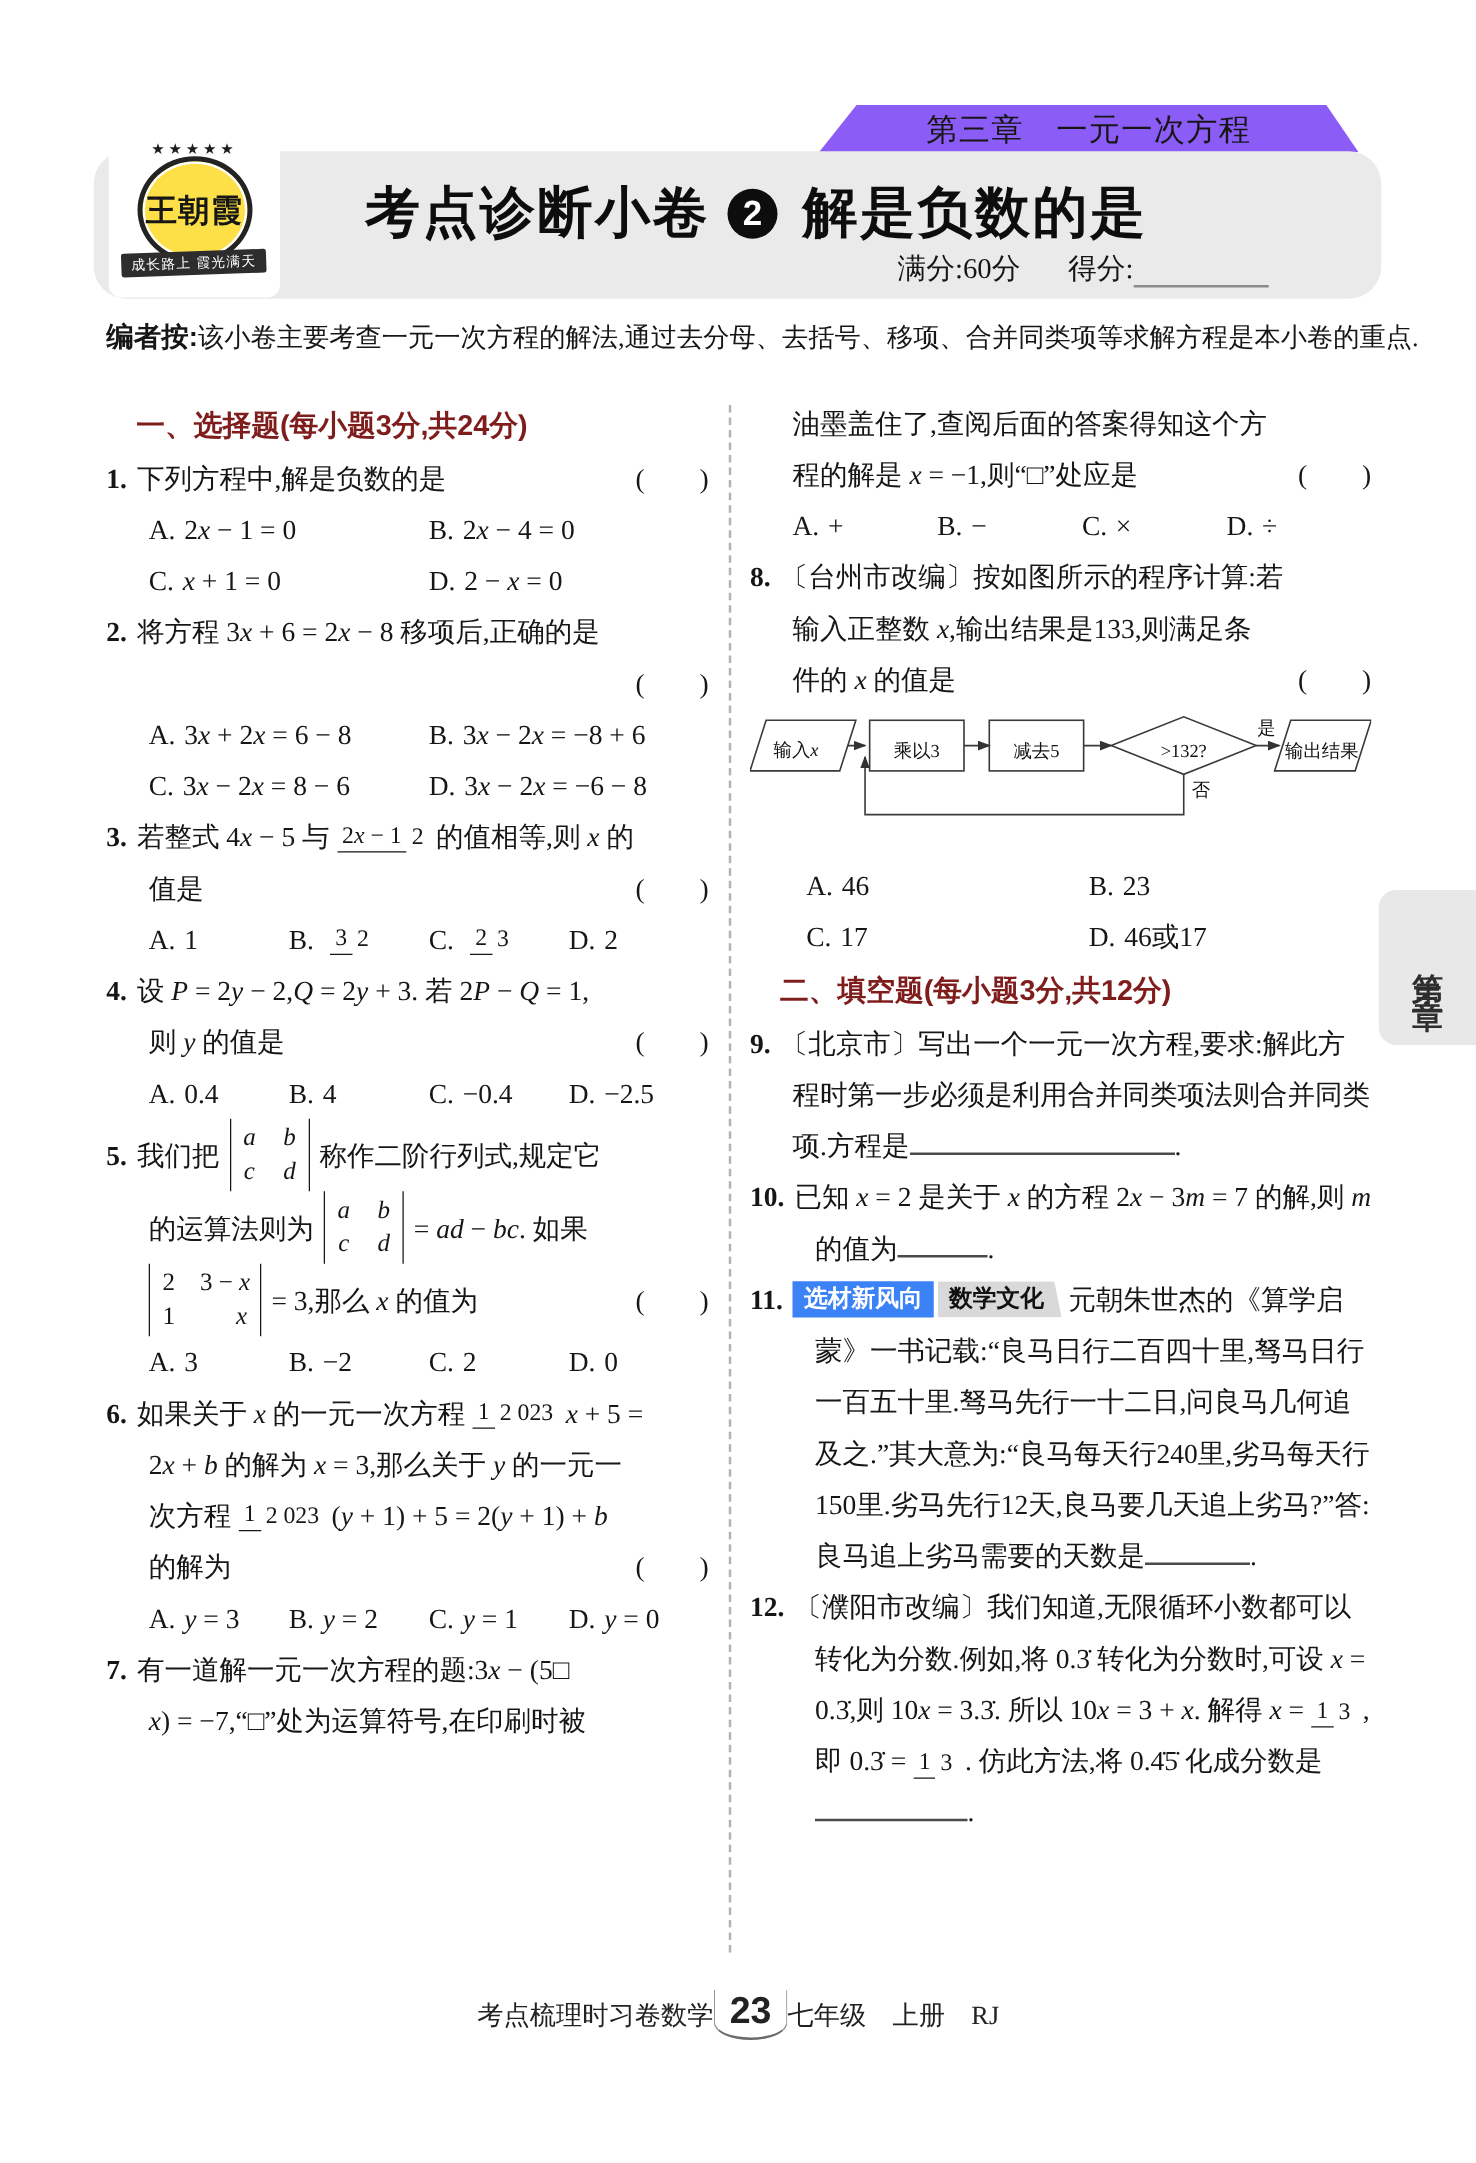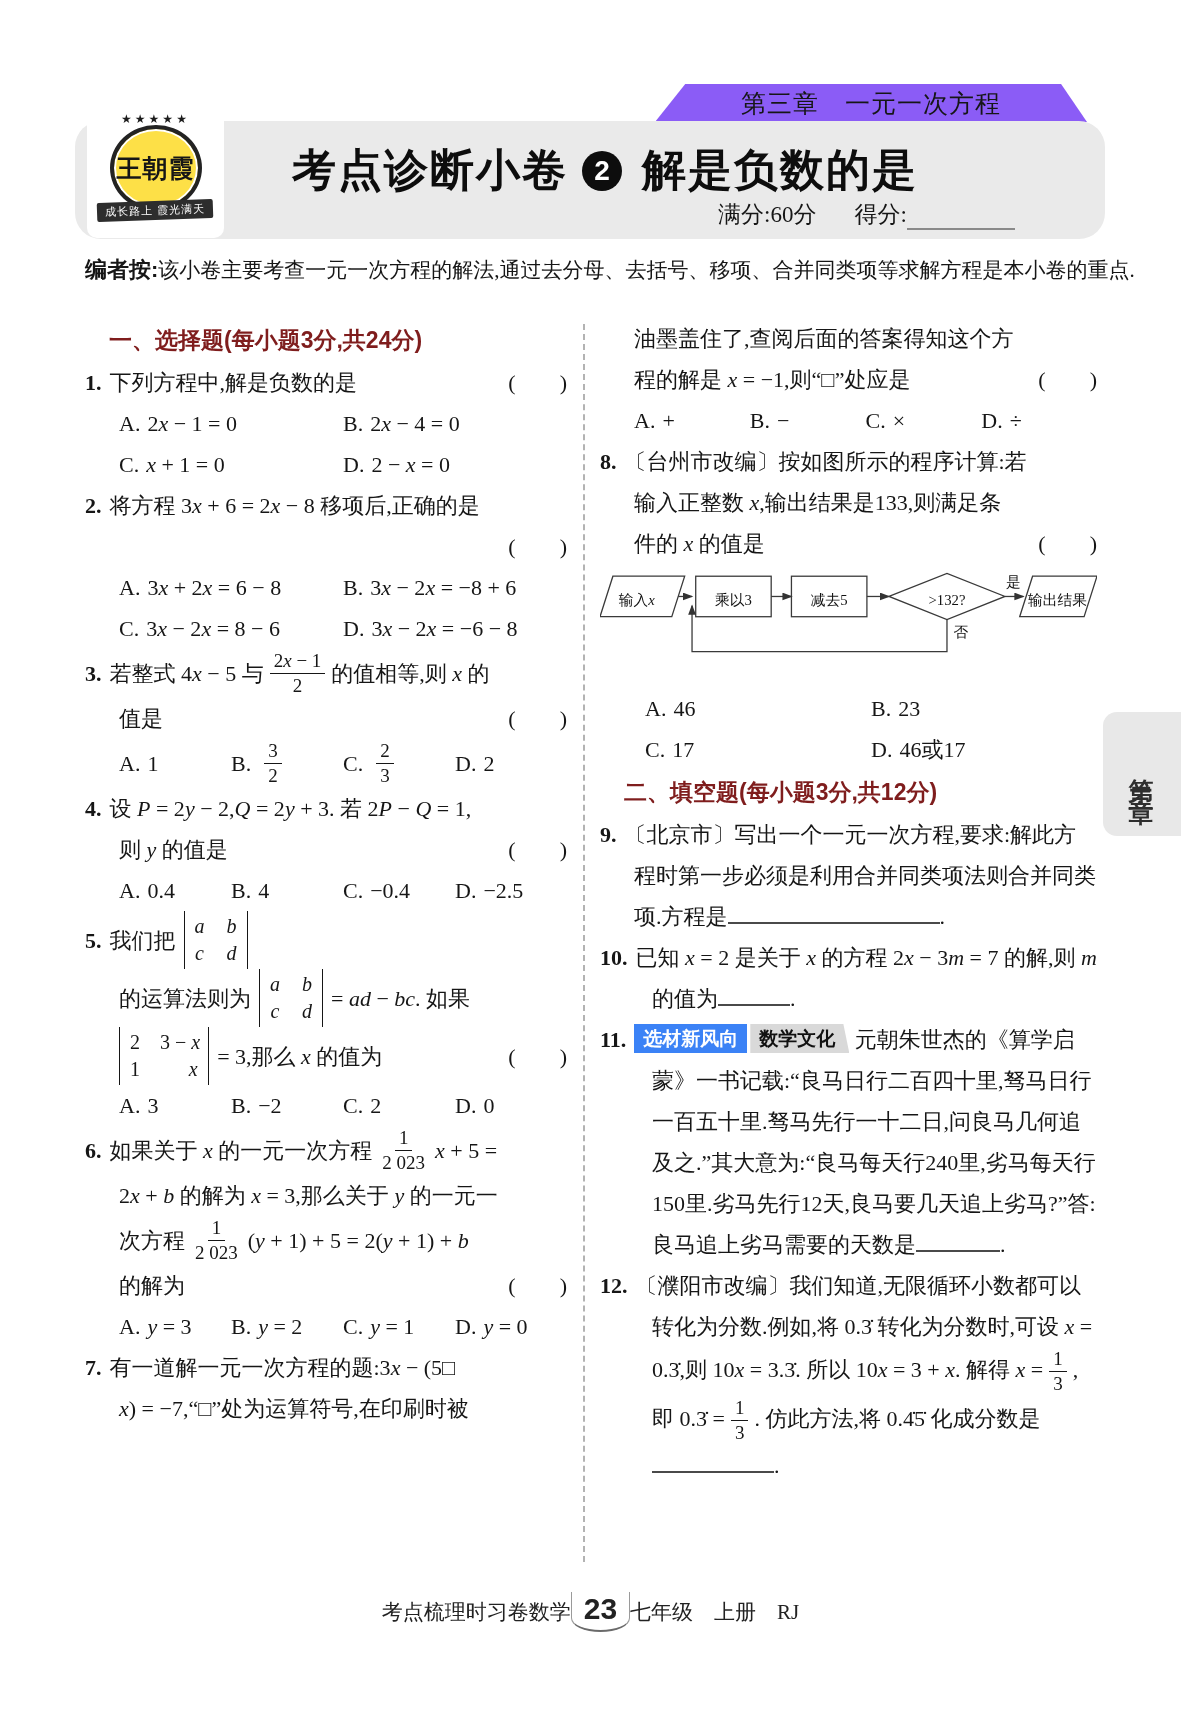--- a/index.html
+++ b/index.html
@@ -49,21 +49,21 @@
   .opts2 .o{width:50%;display:flex;align-items:center;}
   .opts4{display:flex;padding-left:34px;min-height:41px;line-height:41px;align-items:center;}
   .opts4 .o{width:25%;display:flex;align-items:center;}
   .olab{margin-right:7px;}
   .flow{line-height:41px;}
   .hang34{padding-left:34px;text-indent:-34px;}
   .hang52{padding-left:52px;text-indent:-52px;}
   .tail{white-space:pre;}
 
   
-  .frac{display:inline-flex;flex-direction:column;align-items:center;vertical-align:middle;
+  .frac{display:inline-flex;flex-direction:row;align-items:center;vertical-align:middle;
       margin:0 6px;font-size:19px;line-height:24px;text-indent:0;}
   .frac .fn{padding:0 4px;border-bottom:1.7px solid #161616;}
   .frac .fd{padding:0 4px;}
   .det{display:inline-flex;flex-direction:column;justify-content:center;padding:2px 8px;margin:0 8px;
       border-left:1.8px solid #161616;border-right:1.8px solid #161616;text-indent:0;}
   .det .dr{display:flex;justify-content:space-between;gap:18px;line-height:27px;font-size:20px;}
   .det .dc{min-width:14px;text-align:center;}
 
   
   .badge1{display:inline-block;background:#3b82f6;color:#fff;font-family:"Liberation Sans","DejaVu Sans",sans-serif;
@@ -256,20 +256,21 @@
         <span class="det">
           <span class="dr">
               <span class="dc"><i>a</i></span>
               <span class="dc"><i>b</i></span>
             </span>
           <span class="dr">
               <span class="dc"><i>c</i></span>
               <span class="dc"><i>d</i></span>
             </span>
         </span>
+        <span>称作二阶行列式,规定它</span>
       </div>
       <div class="qline ind">
         <span>的运算法则为</span>
         <span class="det">
           <span class="dr">
               <span class="dc"><i>a</i></span>
               <span class="dc"><i>b</i></span>
             </span>
           <span class="dr">
               <span class="dc"><i>c</i></span>

